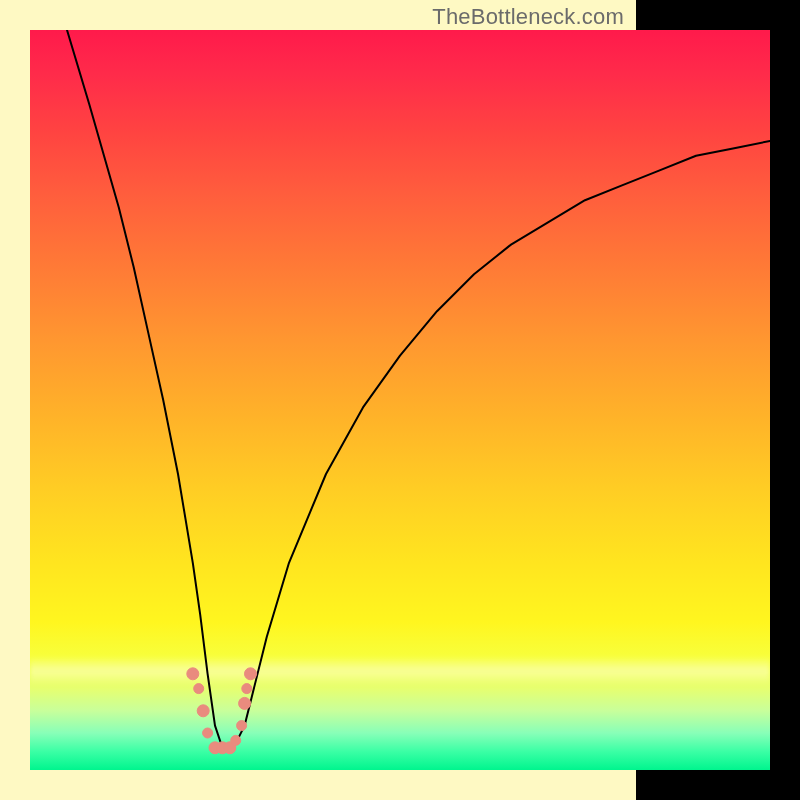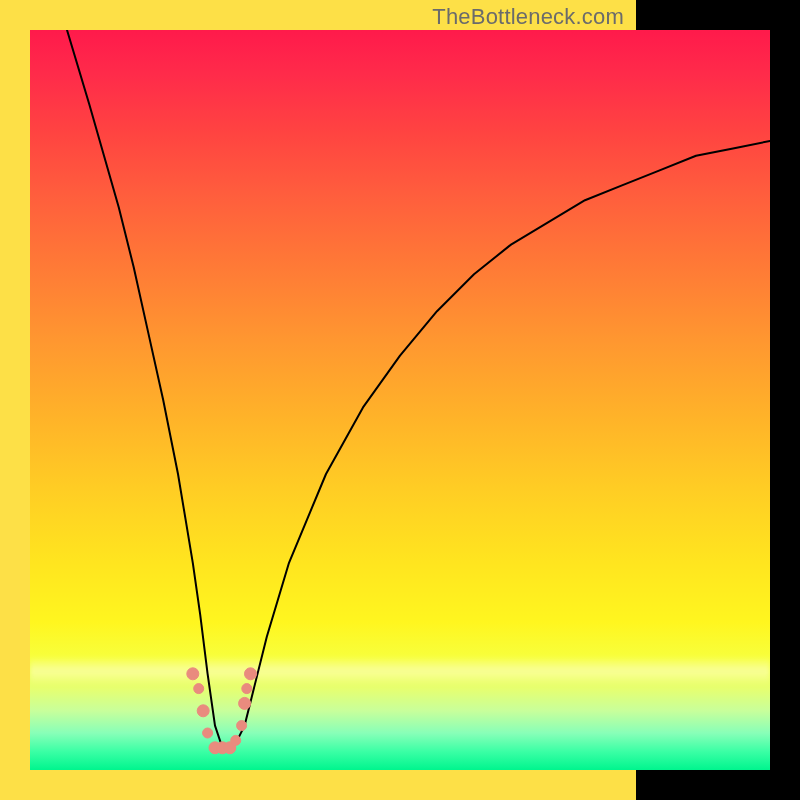--- a/index.html
+++ b/index.html
@@ -8,21 +8,21 @@
     width: 800px;
     height: 800px;
     overflow: hidden;
     font-family: Arial, Helvetica, sans-serif;
     background: #000;
   }
   .frame {
     position: relative;
     width: 636px;
     height: 800px;
-    background: #fde047;
+    background: #fef9c3;
     text-align: right;
   }
   .plot-area {
     position: absolute;
     left: 30px;
     top: 30px;
     width: 740px;
     height: 740px;
     overflow: hidden;
   }

